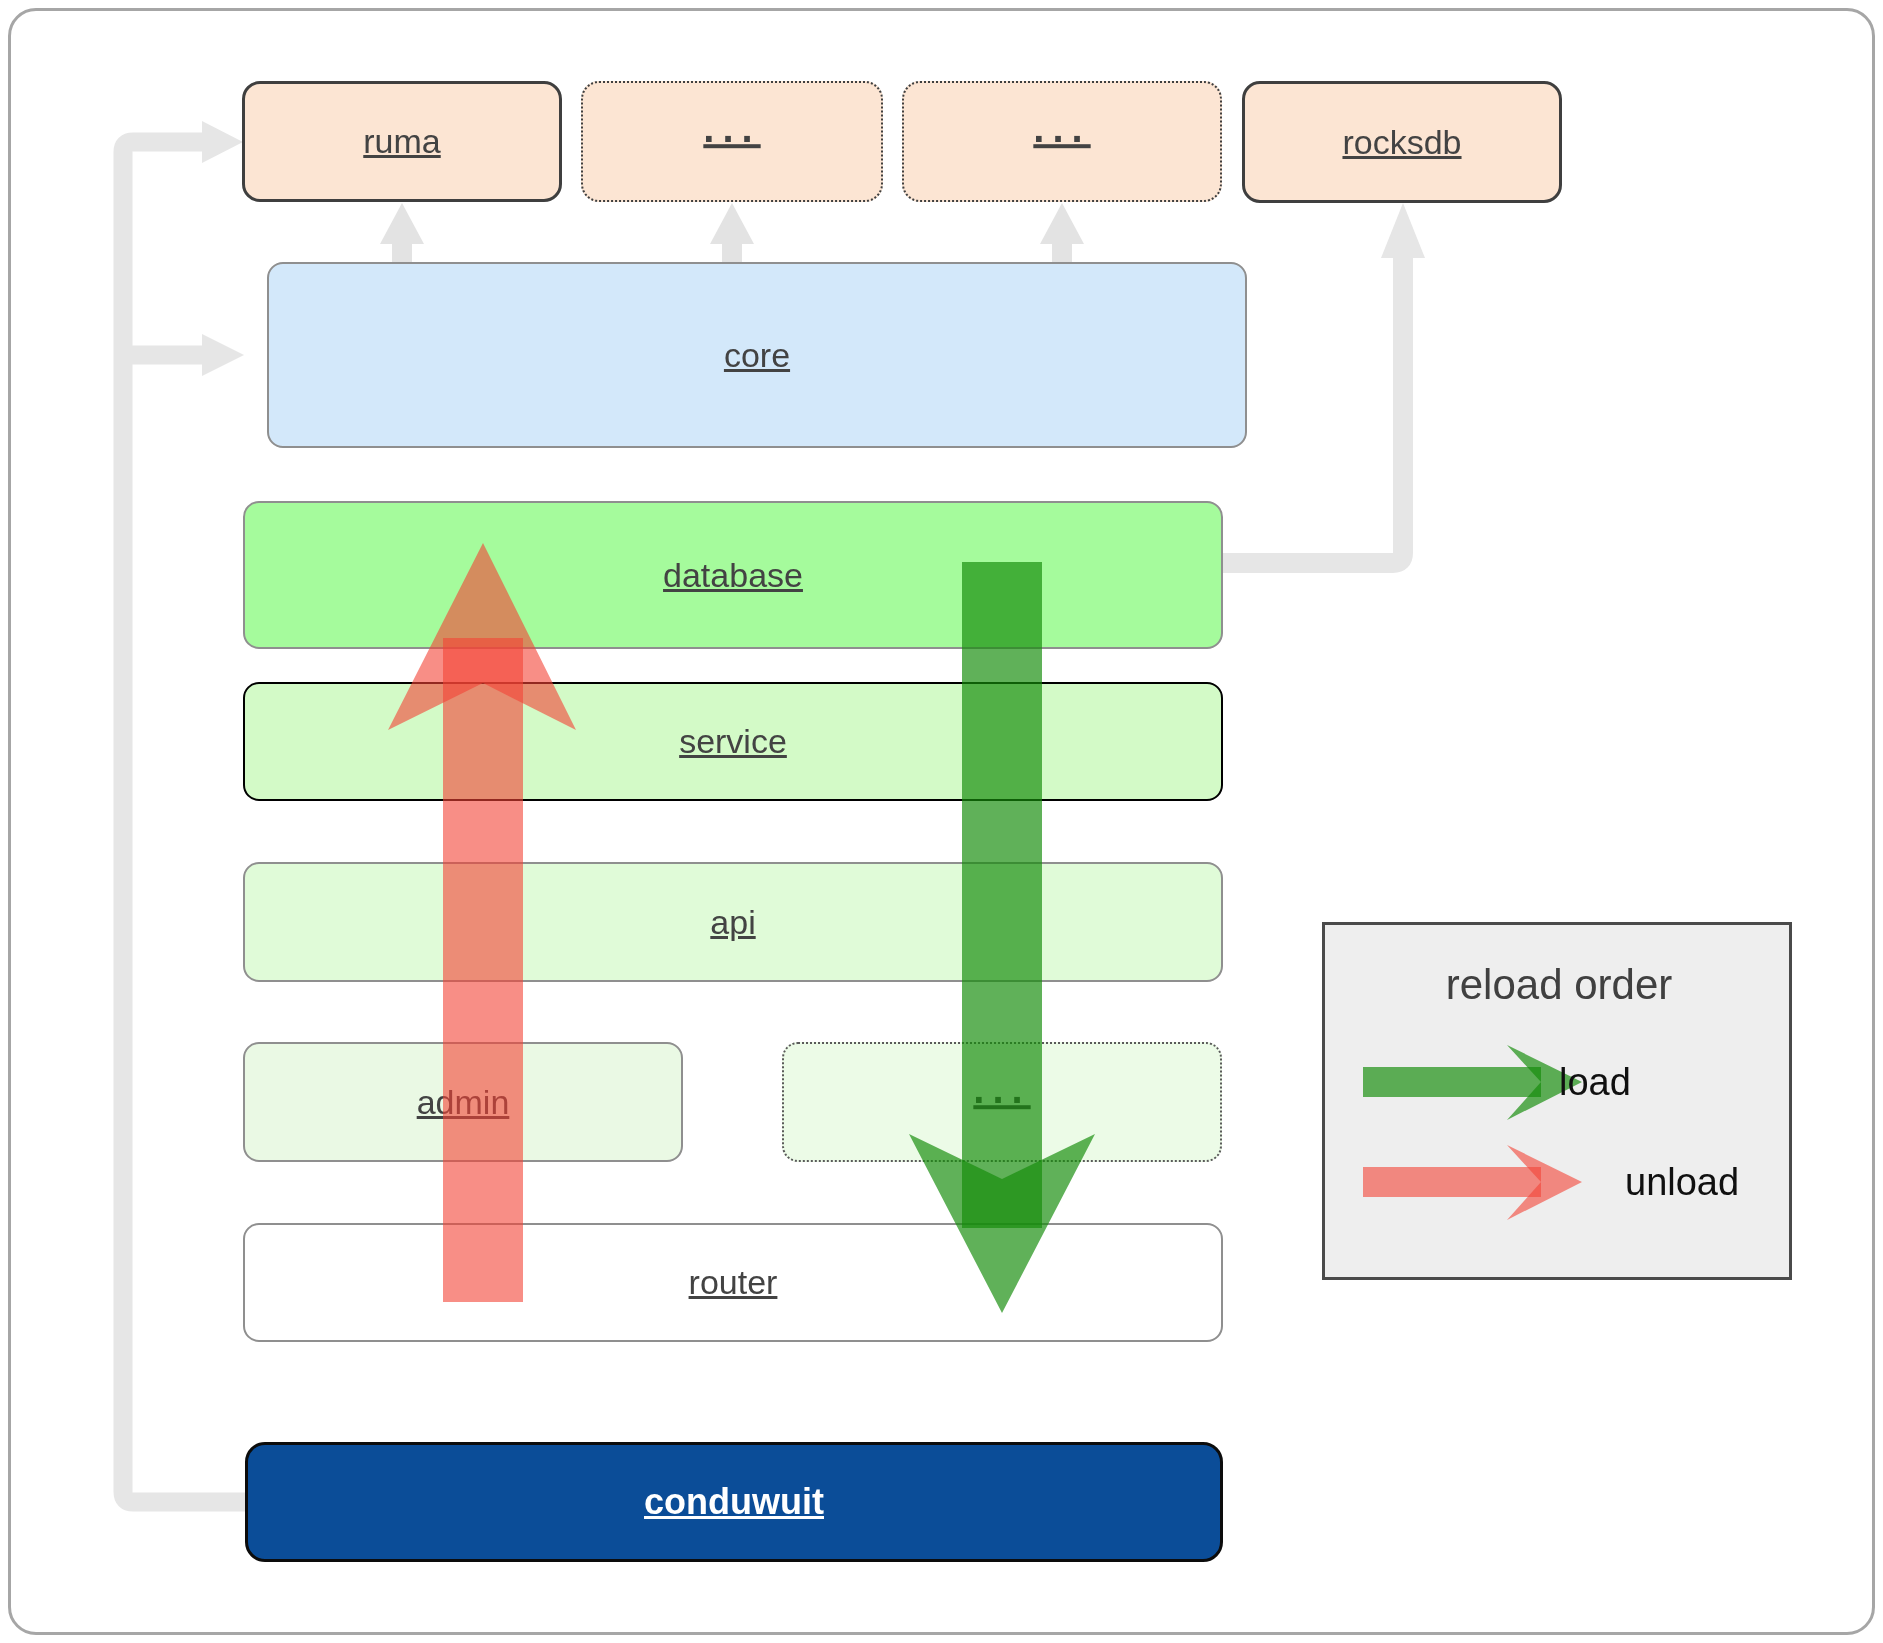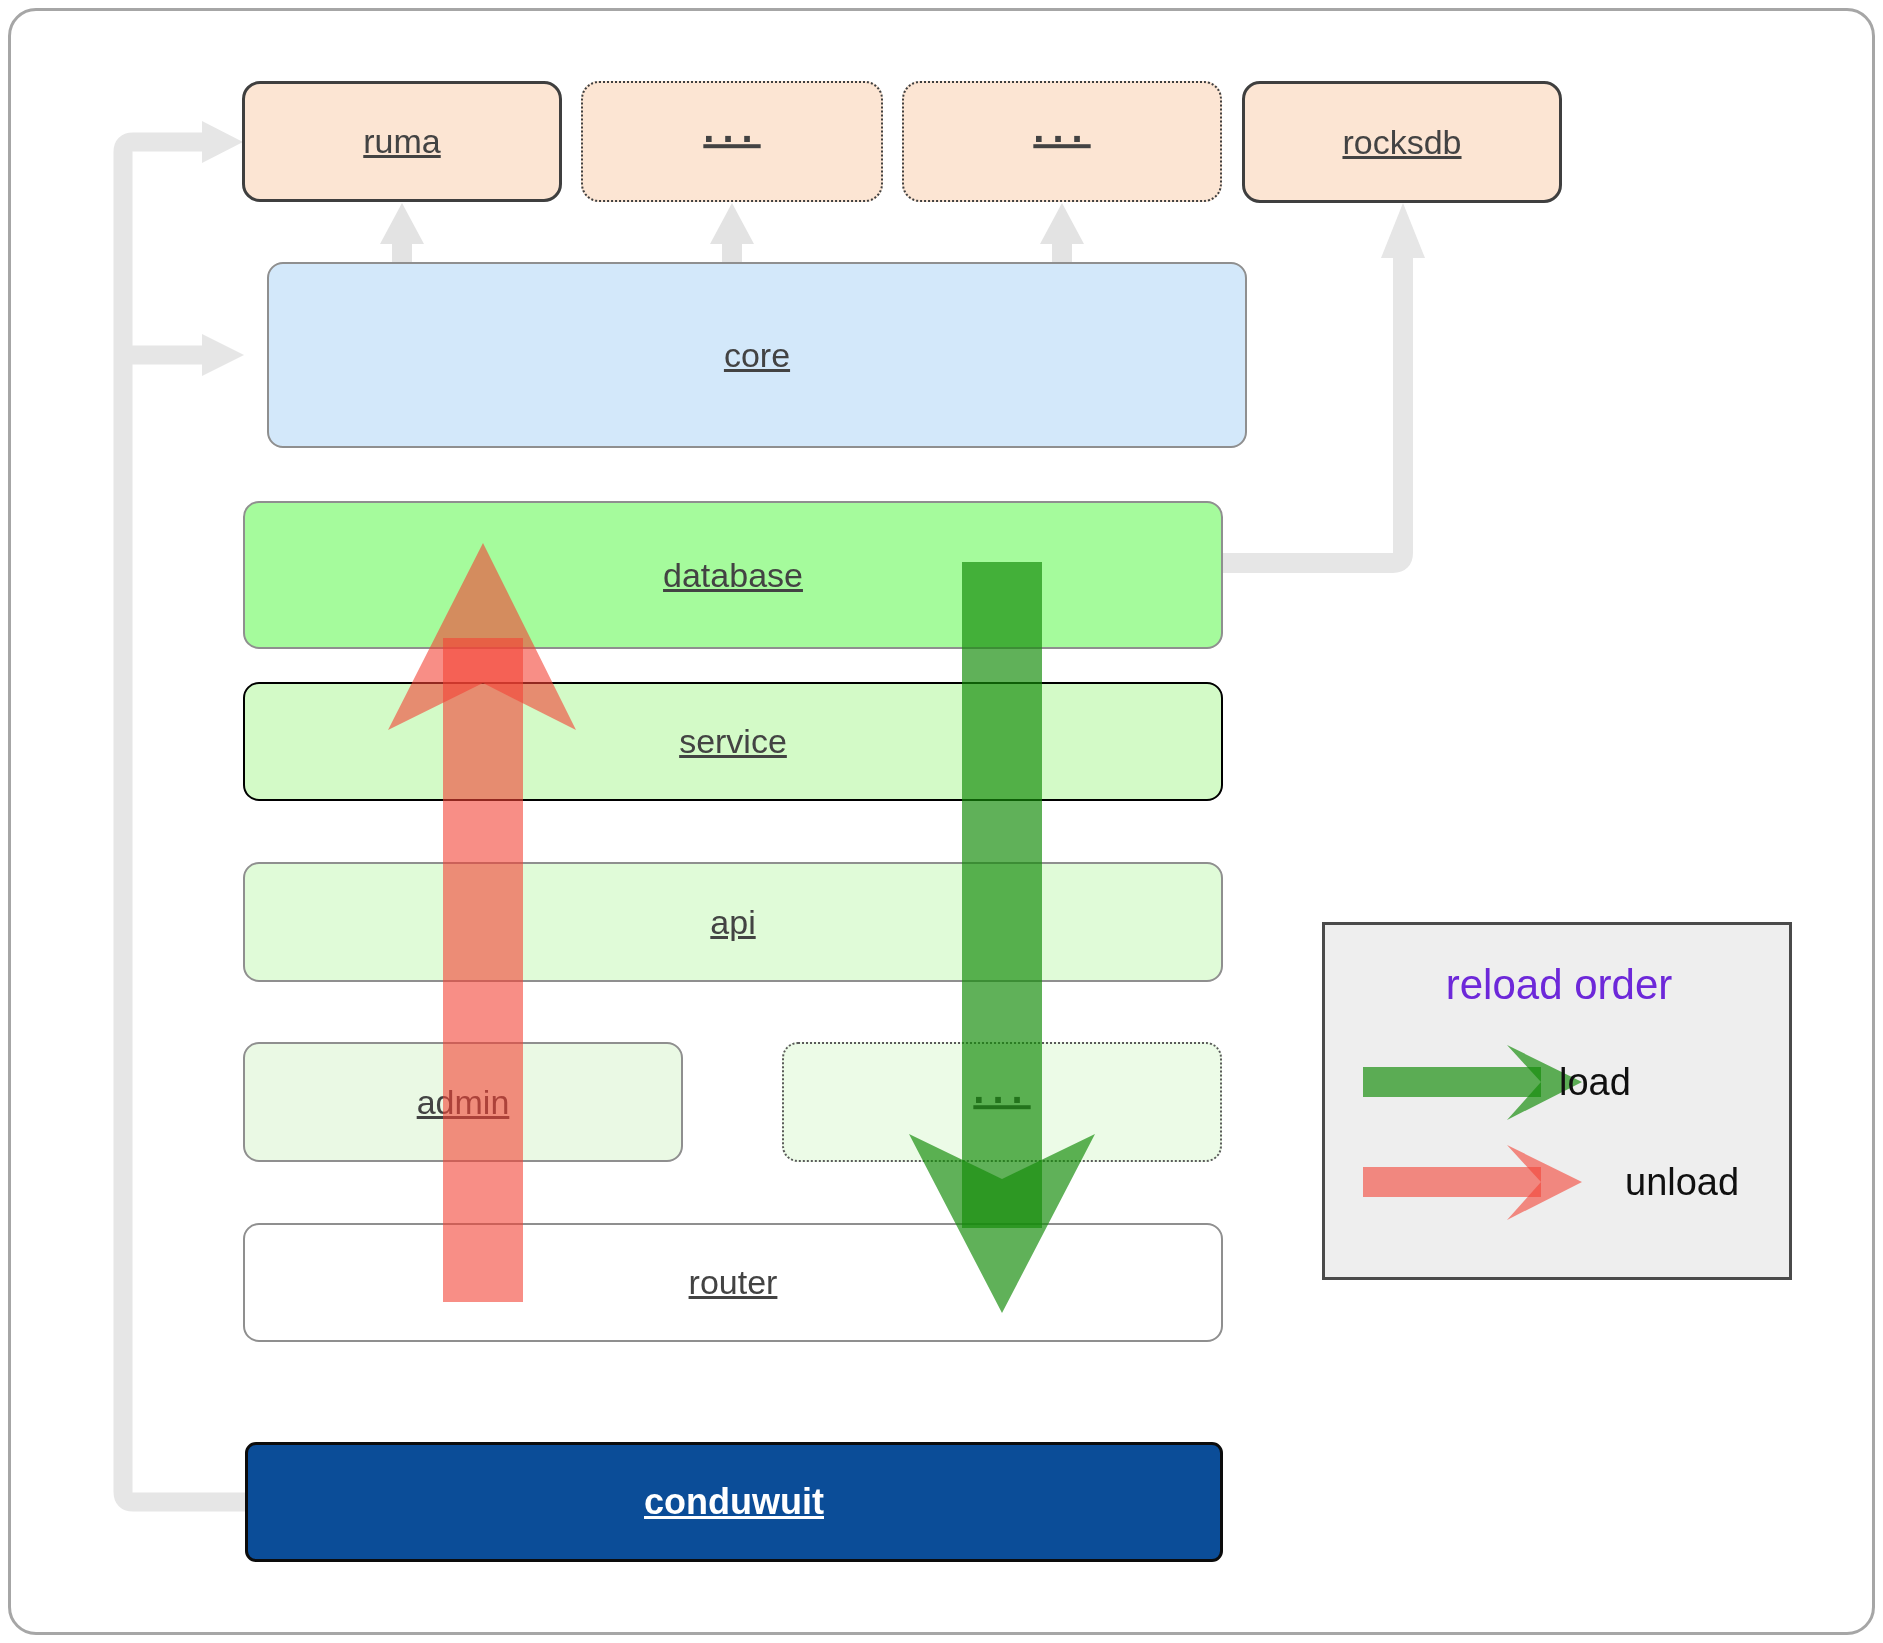--- a/index.html
+++ b/index.html
@@ -36,31 +36,31 @@
   .b-dep-b     {left:902px;top:81px;width:320px;height:121px;background:#fce5d3;border:2px dotted #3f3f3f;border-radius:18px;}
   .b-rocksdb   {left:1242px;top:81px;width:320px;height:122px;background:#fce5d3;border:3px solid #3f3f3f;border-radius:18px;}
   
   .b-core      {left:243px;top:262px;width:980px;height:186px;background:#d3e8fa;border:2px solid #8f8f8f;margin-left:24px;}
   .b-database  {left:243px;top:501px;width:980px;height:148px;background:#a5fb9c;border:2px solid #8f8f8f;}
   .b-service   {left:243px;top:682px;width:980px;height:119px;background:#d3fac7;border:2px solid #000000;}
   .b-api       {left:243px;top:862px;width:980px;height:120px;background:#e0fbd8;border:2px solid #8f8f8f;}
   .b-admin     {left:243px;top:1042px;width:440px;height:120px;background:#eaf9e4;border:2px solid #8f8f8f;}
   .b-admin-more{left:782px;top:1042px;width:440px;height:120px;background:#ecfbe7;border:2px dotted #5a5a5a;}
   .b-router    {left:243px;top:1223px;width:980px;height:119px;background:#ffffff;border:2px solid #8f8f8f;}
-  .b-conduwuit {left:245px;top:1442px;width:978px;height:120px;background:#0b4d98;border:3px solid #0c0c0c;border-radius:11px;
+  .b-conduwuit {left:245px;top:1442px;width:978px;height:120px;background:#0b4d98;border:3px solid #0c0c0c;border-radius:20px;
                 color:#ffffff;font-weight:700;font-size:36px;}
   
   .legend{
     position:absolute;left:1322px;top:922px;width:470px;height:358px;
     background:#eeeeee;border:3px solid #4a4a4a;box-sizing:border-box;
     z-index:2;
   }
   .legend-title{
     position:absolute;left:4px;right:0;top:36px;
-    text-align:center;font-size:42px;color:#6d28d9;
+    text-align:center;font-size:42px;color:#404040;
   }
   .legend-label{
     position:absolute;z-index:4;
     font-size:38px;color:#101010;line-height:48px;
   }
   .legend-label.load  {left:1559px;top:1058px;}
   .legend-label.unload{left:1625px;top:1158px;}
 </style>
 </head>
 <body>

